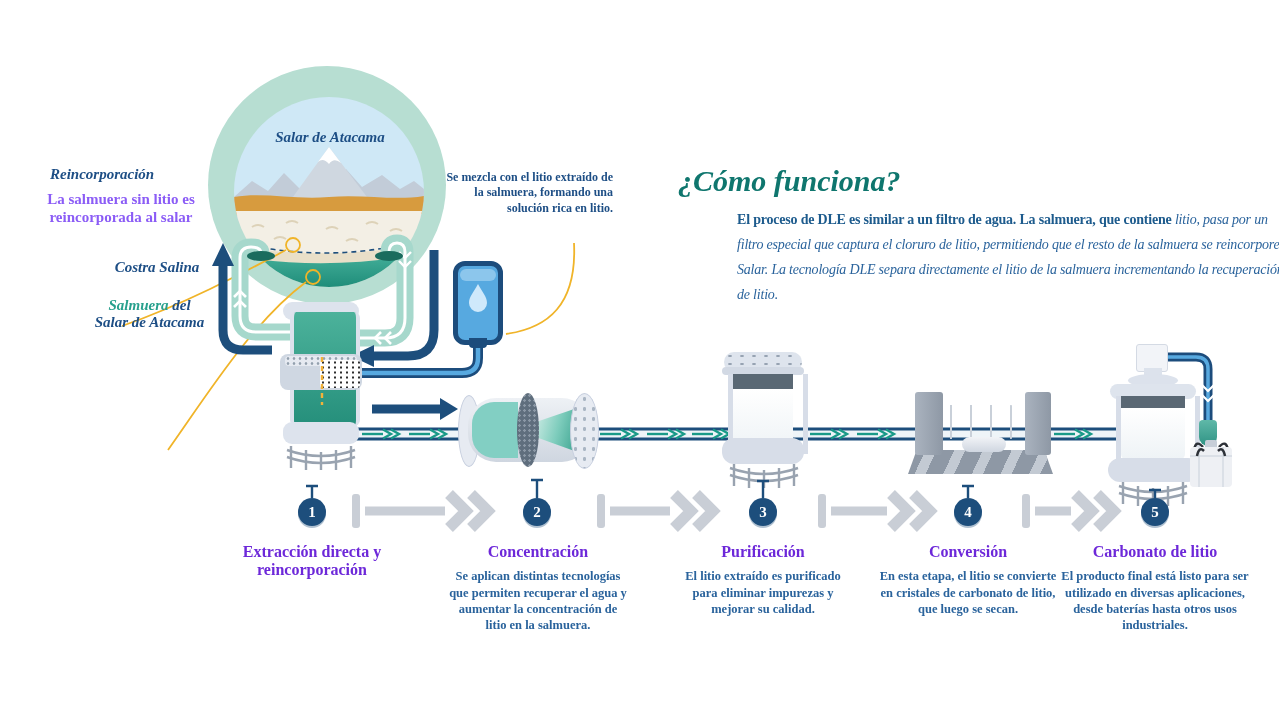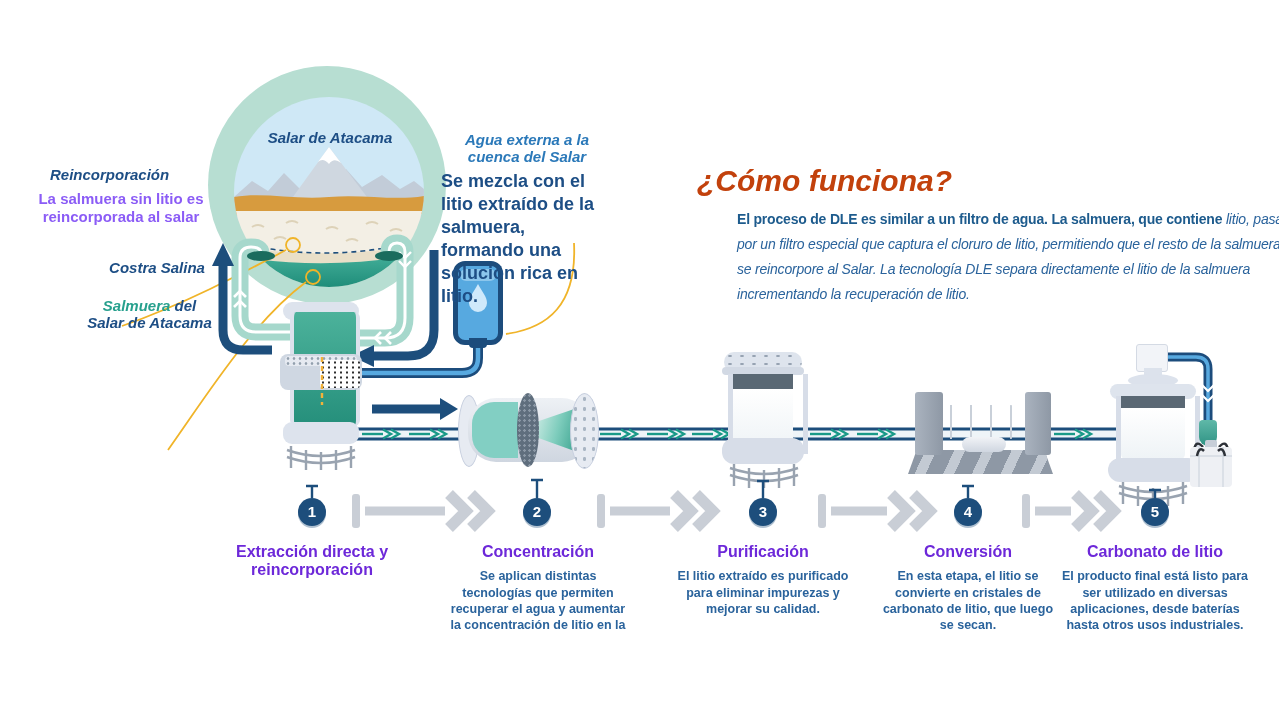--- a/index.html
+++ b/index.html
@@ -1,42 +1,42 @@
 <!DOCTYPE html>
 <html><head>
 <meta charset="utf-8">
 <style>
   html,body{margin:0;padding:0;background:#fff;}
   #canvas{position:relative;width:1279px;height:631px;overflow:hidden;background:#fff;
-          font-family:Liberation Sans, sans-serif;}
+          font-family:Liberation Serif, serif;}
   .abs{position:absolute;}
   .ov{position:absolute;left:0;top:0;pointer-events:none;}
 
   
   .outer-circle{left:208px;top:66px;width:238px;height:238px;border-radius:50%;background:#b7ded2;z-index:1;}
   .inner-circle{left:234px;top:97px;width:190px;height:190px;border-radius:50%;overflow:hidden;z-index:1;}
   .salar-label{left:255px;top:129px;width:150px;text-align:center;z-index:5;
                color:#1d4e85;font-size:15px;font-weight:bold;font-style:italic;}
 
   
   .navy-it{color:#1d4e85;font-weight:bold;font-style:italic;font-size:15px;}
   .lbl-reinc-title{left:50px;top:166px;width:180px;text-align:left;z-index:5;}
   .lbl-reinc-desc{left:26px;top:190px;width:190px;text-align:center;z-index:5;
                   color:#8b5cf6;font-size:15px;font-weight:600;line-height:1.2;}
   .lbl-costra{left:82px;top:259px;width:150px;text-align:center;z-index:5;}
   .lbl-salmuera{left:72px;top:297px;width:155px;text-align:center;z-index:5;
                 font-weight:bold;font-style:italic;font-size:15px;line-height:1.15;color:#1d4e85;}
   .lbl-salmuera .teal{color:#27a08d;}
   .lbl-agua-title{left:447px;top:131px;width:160px;text-align:center;z-index:5;
                   color:#2b79b9;font-weight:bold;font-style:italic;font-size:15px;line-height:1.15;}
-  .lbl-agua-desc{left:441px;top:170px;width:172px;text-align:left;z-index:5;
-                 color:#1d4e85;font-size:18px;font-weight:600;line-height:1.28;}
-
-  
-  .heading{left:697px;top:164px;z-index:5;color:#c2410c;font-style:italic;font-size:30px;}
+  .lbl-agua-desc{left:441px;top:170px;width:172px;text-align:right;z-index:5;
+                 color:#1d4e85;font-size:12px;font-weight:600;line-height:1.28;}
+
+  
+  .heading{left:678px;top:164px;z-index:5;color:#0f766e;font-style:italic;font-size:30px;}
   .heading .h1a{font-weight:600;}
   .heading .h1b{font-weight:800;}
   .para{left:737px;top:207px;width:560px;z-index:5;font-size:14px;line-height:25px;
         letter-spacing:-0.2px;color:#2a639c;}
   .para .pb{font-weight:bold;font-style:normal;color:#1d5b8d;}
   .para .pi{font-style:italic;font-weight:500;}
 
   
   .stepnum{width:28px;height:28px;border-radius:50%;background:#1d4e7c;color:#fff;z-index:5;
            font-size:15px;font-weight:bold;text-align:center;line-height:28px;
@@ -386,21 +386,20 @@
   </div>
 
   <div class="abs lbl-reinc-title navy-it">Reincorporación</div>
   <div class="abs lbl-reinc-desc">La salmuera sin litio es reincorporada al salar</div>
   <div class="abs lbl-costra navy-it">Costra Salina</div>
   <div class="abs lbl-salmuera">
     <span class="teal">Salmuera</span><span> del</span>
     <div>Salar de Atacama</div>
   </div>
 
-  <div class="abs lbl-agua-title">Agua externa a la cuenca del Salar</div>
   <div class="abs lbl-agua-desc">Se mezcla con el litio extraído de la salmuera, formando una solución rica en litio.</div>
 
   <div class="abs heading">
     <span class="h1a">¿Cómo </span><span class="h1b">funciona?</span>
   </div>
   <div class="abs para">
     <span class="pb">El proceso de DLE es similar a un filtro de agua. La salmuera, que contiene </span><span class="pi">litio, pasa por un filtro especial que captura el cloruro de litio, permitiendo que el resto de la salmuera se reincorpore al Salar. La tecnología DLE separa directamente el litio de la salmuera incrementando la recuperación de litio.</span>
   </div>
 
 </div>

